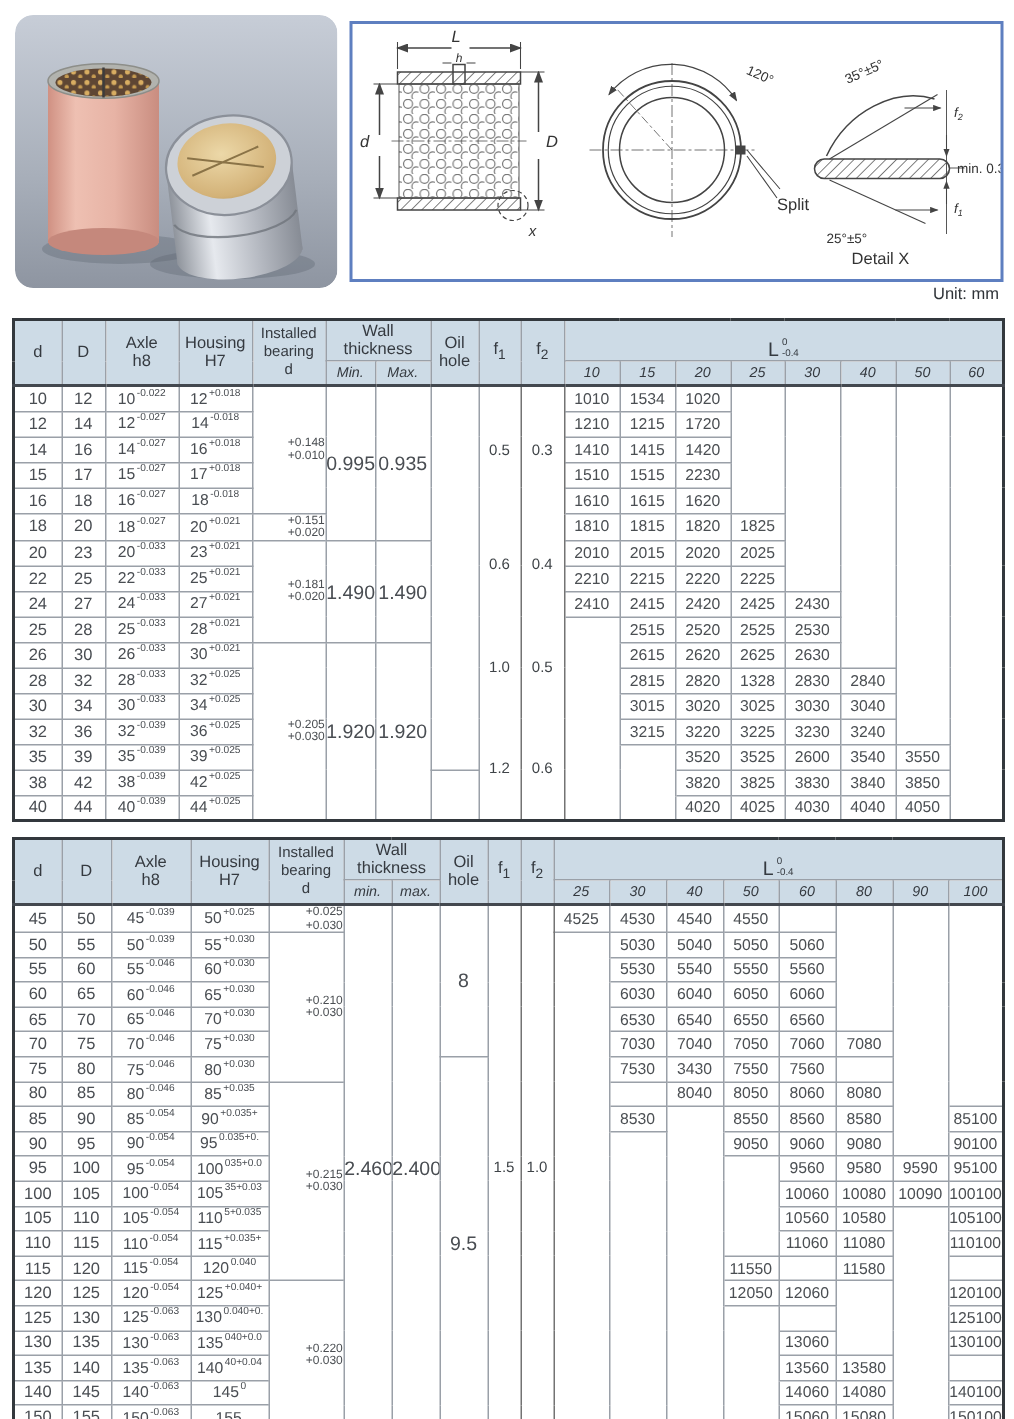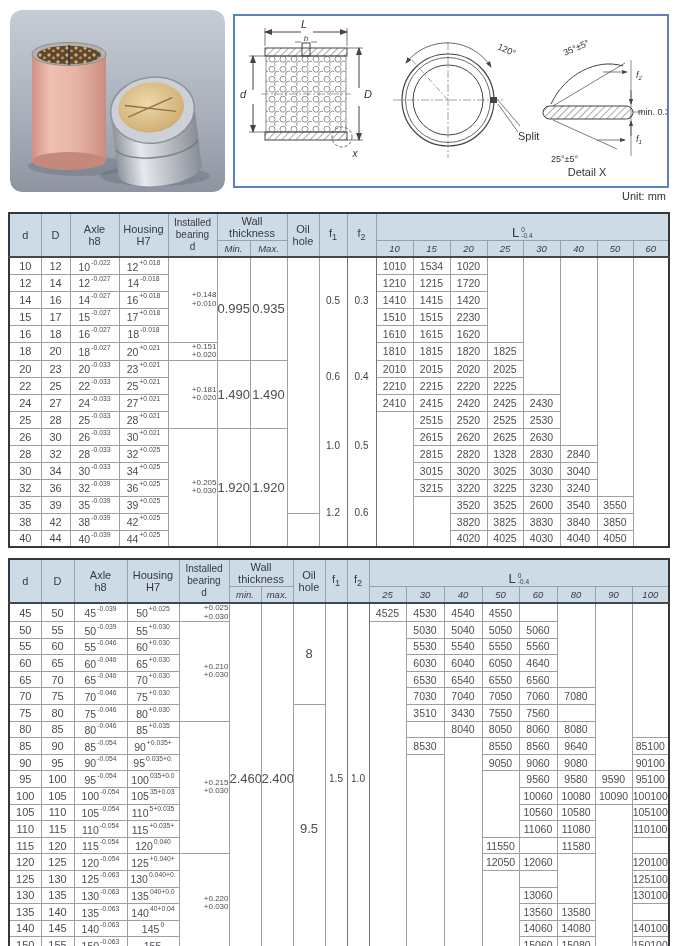--- a/index.html
+++ b/index.html
@@ -607,21 +607,21 @@
         </tr>
         <tr>
           <td class="c dd">60</td>
           <td class="c dd">65</td>
           <td class="c fit"><span>60</span><sup class="tol">-0.046</sup></td>
           <td class="c fit"><span>65</span><sup class="tol">+0.030</sup></td>
           <td class="lcell"></td>
           <td class="lcell lb">6030</td>
           <td class="lcell lb">6040</td>
           <td class="lcell lb">6050</td>
-          <td class="lcell lb">4640</td>
+          <td class="lcell lb">6060</td>
           <td class="lcell"></td>
           <td class="lcell"></td>
           <td class="lcell"></td>
         </tr>
         <tr>
           <td class="c dd">65</td>
           <td class="c dd">70</td>
           <td class="c fit"><span>65</span><sup class="tol">-0.046</sup></td>
           <td class="c fit"><span>70</span><sup class="tol">+0.030</sup></td>
           <td class="lcell"></td>
@@ -647,21 +647,21 @@
           <td class="lcell"></td>
           <td class="lcell"></td>
         </tr>
         <tr>
           <td class="c dd">75</td>
           <td class="c dd">80</td>
           <td class="c fit"><span>75</span><sup class="tol">-0.046</sup></td>
           <td class="c fit"><span>80</span><sup class="tol">+0.030</sup></td>
           <td class="c oil" rowspan="15">9.5</td>
           <td class="lcell"></td>
-          <td class="lcell lb">3510</td>
+          <td class="lcell lb">7530</td>
           <td class="lcell lb">3430</td>
           <td class="lcell lb">7550</td>
           <td class="lcell lb">7560</td>
           <td class="lcell lb"></td>
           <td class="lcell"></td>
           <td class="lcell"></td>
         </tr>
         <tr>
           <td class="c dd">80</td>
           <td class="c dd">85</td>
@@ -681,21 +681,21 @@
         <tr>
           <td class="c dd">85</td>
           <td class="c dd">90</td>
           <td class="c fit"><span>85</span><sup class="tol">-0.054</sup></td>
           <td class="c fit"><span>90</span><sup class="tol">+0.035+</sup></td>
           <td class="lcell"></td>
           <td class="lcell lb">8530</td>
           <td class="lcell"></td>
           <td class="lcell lb">8550</td>
           <td class="lcell lb">8560</td>
-          <td class="lcell lb">9640</td>
+          <td class="lcell lb">8580</td>
           <td class="lcell"></td>
           <td class="lcell lb">85100</td>
         </tr>
         <tr>
           <td class="c dd">90</td>
           <td class="c dd">95</td>
           <td class="c fit"><span>90</span><sup class="tol">-0.054</sup></td>
           <td class="c fit"><span>95</span><sup class="tol">0.035+0.</sup></td>
           <td class="lcell"></td>
           <td class="lcell"></td>

